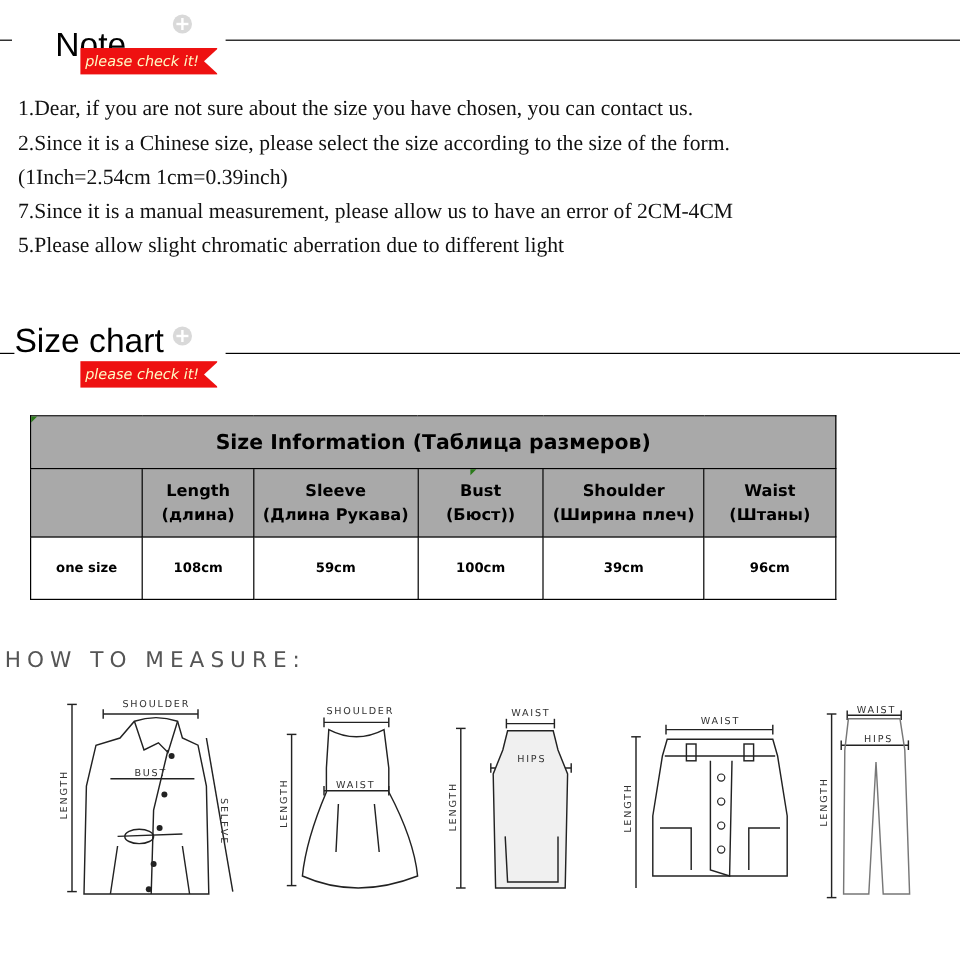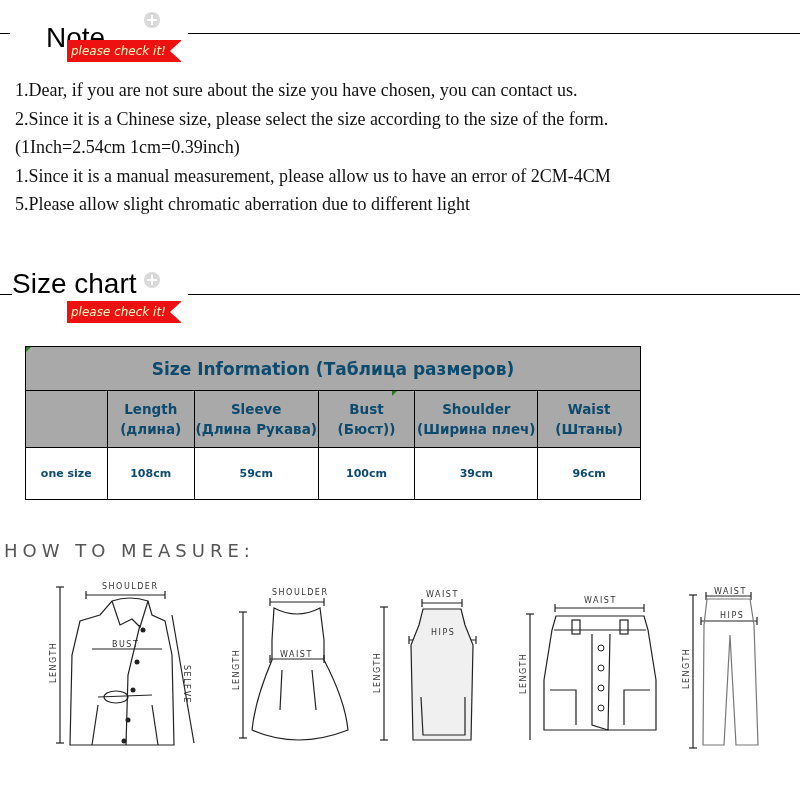--- a/index.html
+++ b/index.html
@@ -12,21 +12,21 @@
     .plus-icon { position: absolute; width: 16px; height: 16px; border-radius: 50%; background: #d9d9d9; }
     .plus-icon::before, .plus-icon::after { content: ""; position: absolute; background: #fff; }
     .plus-icon::before { left: 7px; top: 3px; width: 2px; height: 10px; }
     .plus-icon::after { left: 3px; top: 7px; width: 10px; height: 2px; }
     .ribbon { position: absolute; height: 22px; background: #ee1111; color: #fef9c3; font-family: "DejaVu Sans", sans-serif; font-style: italic; font-size: 12px; line-height: 22px; padding-left: 4px; white-space: nowrap; }
     .ribbon::after { content: ""; position: absolute; right: -1px; top: 0; width: 0; height: 0; border-top: 11px solid transparent; border-bottom: 11px solid transparent; border-right: 12px solid #fff; }
 
     .notes { position: absolute; left: 15px; top: 76px; width: 780px; font-family: "Liberation Serif", serif; font-size: 18px; line-height: 28.6px; color: #111; }
     .notes div { white-space: nowrap; }
 
-    .size-table { position: absolute; left: 25px; top: 346px; width: 616px; border-collapse: collapse; font-family: "DejaVu Sans", sans-serif; font-weight: bold; color: #0c4a6e; }
+    .size-table { position: absolute; left: 25px; top: 346px; width: 672px; border-collapse: collapse; font-family: "DejaVu Sans", sans-serif; font-weight: bold; color: #000000; }
     .size-table td { border: 1px solid #000; text-align: center; vertical-align: middle; padding: 0; }
     .size-table .title-cell { background: #a9a9a9; height: 43px; font-size: 17px; }
     .size-table .hdr td { background: #a9a9a9; height: 56px; font-size: 13.5px; line-height: 20px; }
     .size-table .val td { background: #fff; height: 51px; font-size: 11px; }
     .corner-mark { position: absolute; width: 0; height: 0; border-top: 5px solid #2a7a1a; border-right: 5px solid transparent; }
 
     .how-title { position: absolute; left: 4px; top: 540px; font-family: "DejaVu Sans", sans-serif; font-size: 18px; letter-spacing: 5px; color: #555; }
 
     .diagram { position: absolute; }
     .diagram svg { display: block; }
@@ -40,21 +40,21 @@
   <div class="head-title" style="left:46px; top:24px;">Note</div>
   <div class="plus-icon" style="left:144px; top:12px;"></div>
   <div class="head-line-right" style="left:188px; top:33px; width:612px;"></div>
   <div class="ribbon" style="left:67px; top:40px; width:110px;">please check it!</div>
 </div>
 
 <div class="notes">
   <div>1.Dear, if you are not sure about the size you have chosen, you can contact us.</div>
   <div>2.Since it is a Chinese size, please select the size according to the size of the form.</div>
   <div>(1Inch=2.54cm 1cm=0.39inch)</div>
-  <div>1.Since it is a manual measurement, please allow us to have an error of 2CM-4CM</div>
+  <div>7.Since it is a manual measurement, please allow us to have an error of 2CM-4CM</div>
   <div>5.Please allow slight chromatic aberration due to different light</div>
 </div>
 
 <div class="section-head" style="top:265px;">
   <div class="head-line-left" style="left:0; top:29px; width:12px;"></div>
   <div class="head-title" style="left:12px; top:5px;">Size chart</div>
   <div class="plus-icon" style="left:144px; top:7px;"></div>
   <div class="head-line-right" style="left:188px; top:29px; width:612px;"></div>
   <div class="ribbon" style="left:67px; top:36px; width:110px;">please check it!</div>
 </div>

